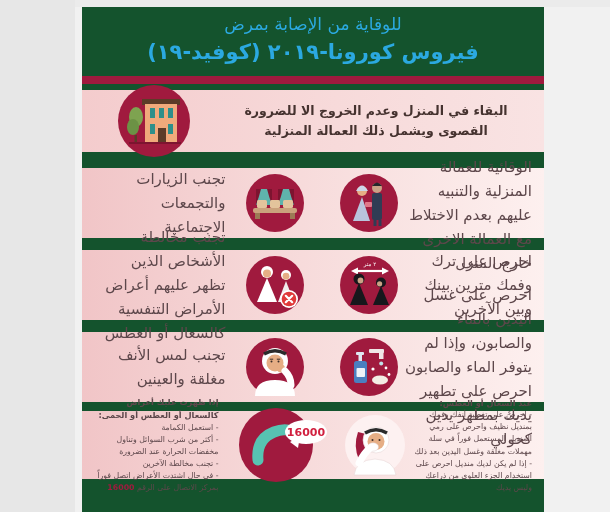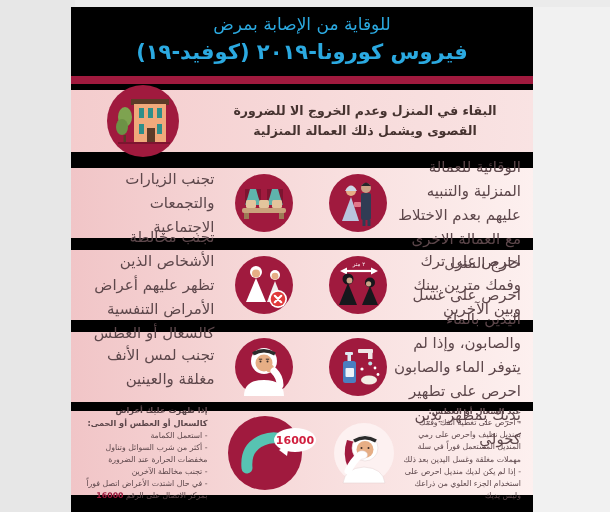--- a/index.html
+++ b/index.html
@@ -3,39 +3,39 @@
 <meta charset="utf-8">
 <style>
   html,body{margin:0;padding:0;}
   body{
     width:610px;height:512px;position:relative;overflow:hidden;
     background:#f1f1f1;
     font-family:"DejaVu Sans", sans-serif;
   }
   .gray-left{position:absolute;left:0;top:0;width:75px;height:512px;background:#e7e7e7;}
   .gray-top{position:absolute;left:0;top:0;width:610px;height:7px;background:#ebebeb;}
-  .page{position:absolute;left:71px;top:7px;width:462px;height:505px;background:#000000;}
+  .page{position:absolute;left:82px;top:7px;width:462px;height:505px;background:#14532d;}
 
   .header{padding-top:6px;text-align:center;direction:rtl;}
   .title-1{color:#2ba9e0;font-size:17px;line-height:1.4;}
   .title-2{color:#2ba9e0;font-size:21px;font-weight:bold;line-height:1.4;margin-top:1px;}
   .divider-bar{height:8px;background:#a01a3e;margin-top:9px;}
 
   .banner{position:relative;margin-top:6px;height:62px;
     background:linear-gradient(90deg,#f4cccd 0%,#f7dada 55%,#f9e3e3 100%);}
   .banner-icon{position:absolute;left:34px;top:-7px;width:76px;height:76px;}
   .banner-text{position:absolute;left:148px;right:22px;top:50%;transform:translateY(-50%);
     direction:rtl;text-align:center;font-weight:bold;font-size:12.5px;color:#45322f;line-height:1.6;}
 
   .rows{margin-top:16px;}
   .row{display:flex;align-items:center;box-sizing:border-box;
     height:70px;margin-bottom:12px;padding:0 10px;
     background:linear-gradient(90deg,#f1c5c7 0%,#f6d8d8 40%,#fdf0ef 100%);}
   .row.row-3{margin-bottom:9px;}
-  .row.row-4{height:84px;margin-bottom:0;}
+  .row.row-4{height:68px;margin-bottom:0;}
   .card-text{flex:1;direction:rtl;text-align:right;
     font-size:15px;font-weight:normal;color:#5d474b;line-height:1.6;}
   .card-text.outer-left{padding-left:4px;padding-right:19px;}
   .card-text.outer-right{padding-right:2px;padding-left:4px;}
   .mid-gap{width:34px;flex:none;}
   .mid-gap.narrow{width:14px;}
   .icon-circle{flex:none;}
 
   .tips{font-weight:normal;font-size:7.8px;line-height:1.55;}
   .tips .tip-heading{font-weight:bold;font-size:8.2px;}

